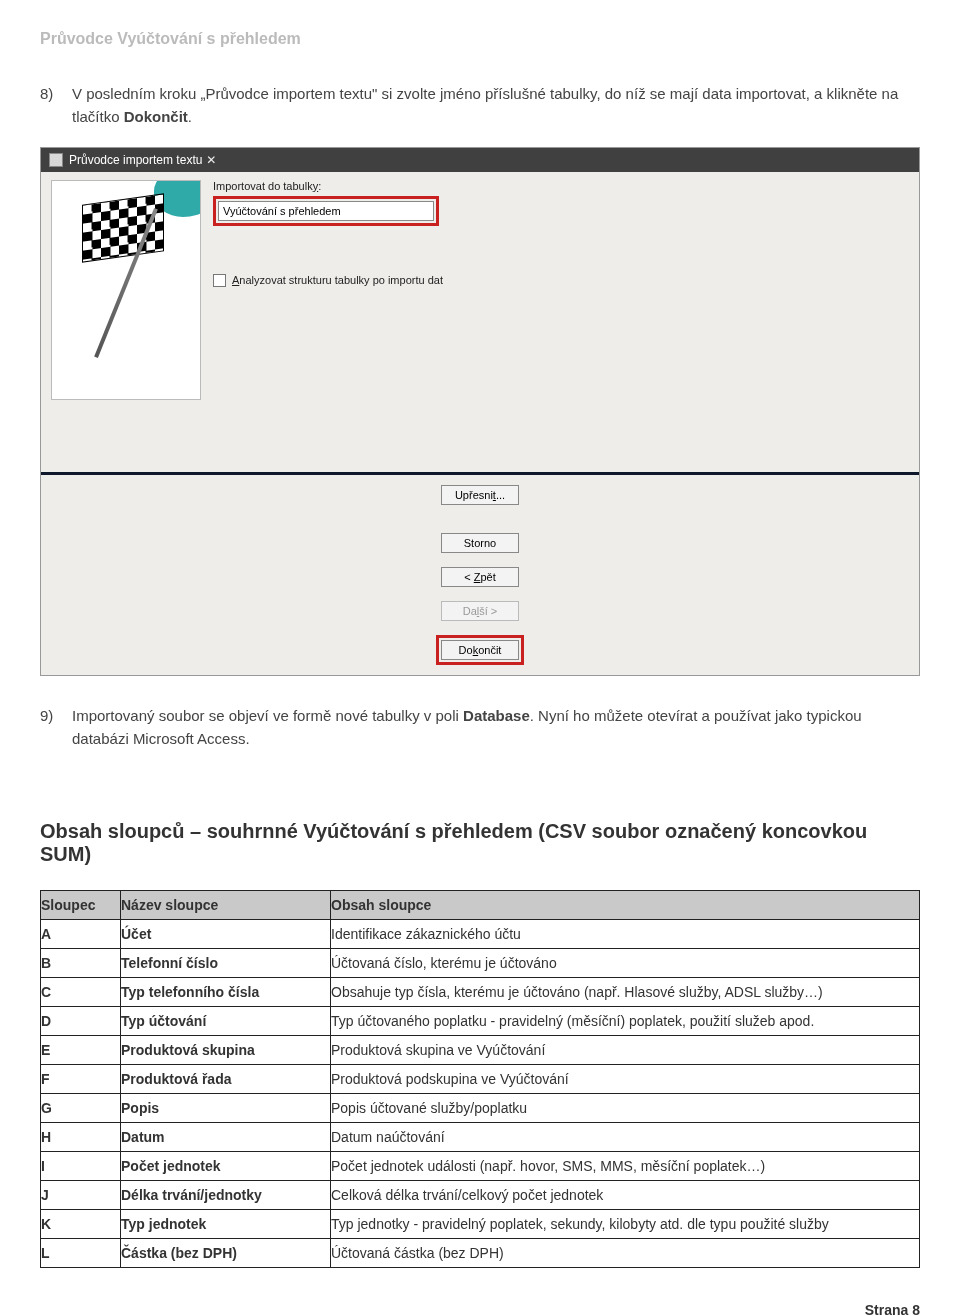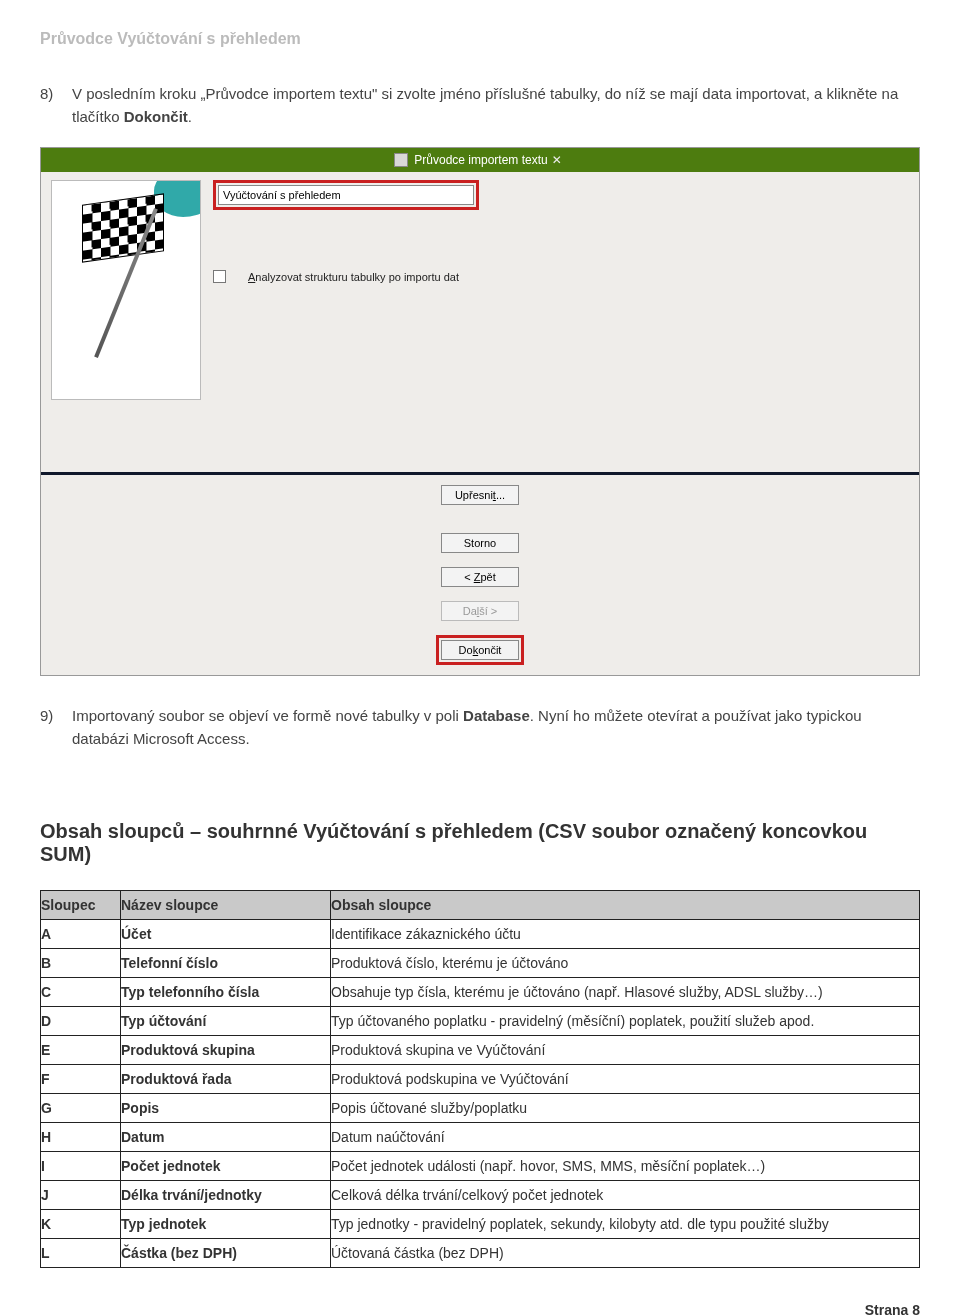--- a/index.html
+++ b/index.html
@@ -33,26 +33,26 @@
   
   .wizard {
     margin: 6px 0 28px 0;
     border: 1px solid #999;
     background: #efedea;
     font-family: Tahoma, Arial, sans-serif;
     font-size: 11px;
     color: #222;
   }
   .wiz-title {
-    background: #4d7c0f;
+    background: #404040;
     color: #fff;
     padding: 4px 8px;
     display: flex;
     align-items: center;
-    justify-content: center;
+    justify-content: flex-start;
     font-size: 12px;
   }
   .wiz-title-left { display: flex; align-items: center; gap: 6px; }
   .title-icon {
     width: 14px; height: 14px;
     background: #d8d8d8;
     border: 1px solid #888;
     display: inline-block;
   }
   .close-x {
@@ -98,35 +98,35 @@
     background: #1aa0a0;
     border-radius: 50% 40% 60% 50%;
     opacity: 0.9;
   }
   .wiz-right { flex: 1; position: relative; }
   .wiz-info { margin-bottom: 40px; }
   .wiz-label { margin-bottom: 4px; }
   .input-box {
     border: 3px solid #c92020;
     padding: 2px;
-    width: 266px;
+    width: 226px;
   }
   .input-field {
     width: 100%;
     border: 1px solid #888;
     background: #fff;
     font: inherit;
     padding: 2px 4px;
     height: 20px;
   }
   .analyze-row {
     display: flex;
-    align-items: flex-end;
-    gap: 22px;
-    margin-top: 60px;
+    align-items: center;
+    gap: 6px;
+    margin-top: 48px;
   }
   .chk {
     width: 13px; height: 13px;
     border: 1px solid #777;
     background: #fff;
   }
   .wiz-buttons {
     border-top: 3px solid #0f172a;
     padding: 10px 14px;
     display: flex;
@@ -208,20 +208,23 @@
     </div>
     <div class="close-x">✕</div>
   </div>
   <div class="wiz-body">
     <div class="wiz-left">
       <div class="teal-blob"></div>
       <div class="flag"></div>
       <div class="flag-stick"></div>
     </div>
     <div class="wiz-right">
+      <div class="wiz-label">
+        <span>Importovat do tabulk</span><span class="underline-char">y</span><span>:</span>
+      </div>
       <div class="input-box">
         <input class="input-field" type="text" value="Vyúčtování s přehledem" style="">
       </div>
       <div class="analyze-row">
         <span class="chk"></span>
         <span><span class="underline-char">A</span>nalyzovat strukturu tabulky po importu dat</span>
       </div>
     </div>
   </div>
   <div class="wiz-buttons">
@@ -255,21 +258,21 @@
   </thead>
   <tbody id="table-body">
       <tr>
         <td class="col-a">A</td>
         <td class="col-b">Účet</td>
         <td>Identifikace zákaznického účtu</td>
       </tr>
       <tr>
         <td class="col-a">B</td>
         <td class="col-b">Telefonní číslo</td>
-        <td>Produktová číslo, kterému je účtováno</td>
+        <td>Účtovaná číslo, kterému je účtováno</td>
       </tr>
       <tr>
         <td class="col-a">C</td>
         <td class="col-b">Typ telefonního čísla</td>
         <td>Obsahuje typ čísla, kterému je účtováno (např. Hlasové služby, ADSL služby…)</td>
       </tr>
       <tr>
         <td class="col-a">D</td>
         <td class="col-b">Typ účtování</td>
         <td>Typ účtovaného poplatku - pravidelný (měsíční) poplatek, použití služeb apod.</td>

